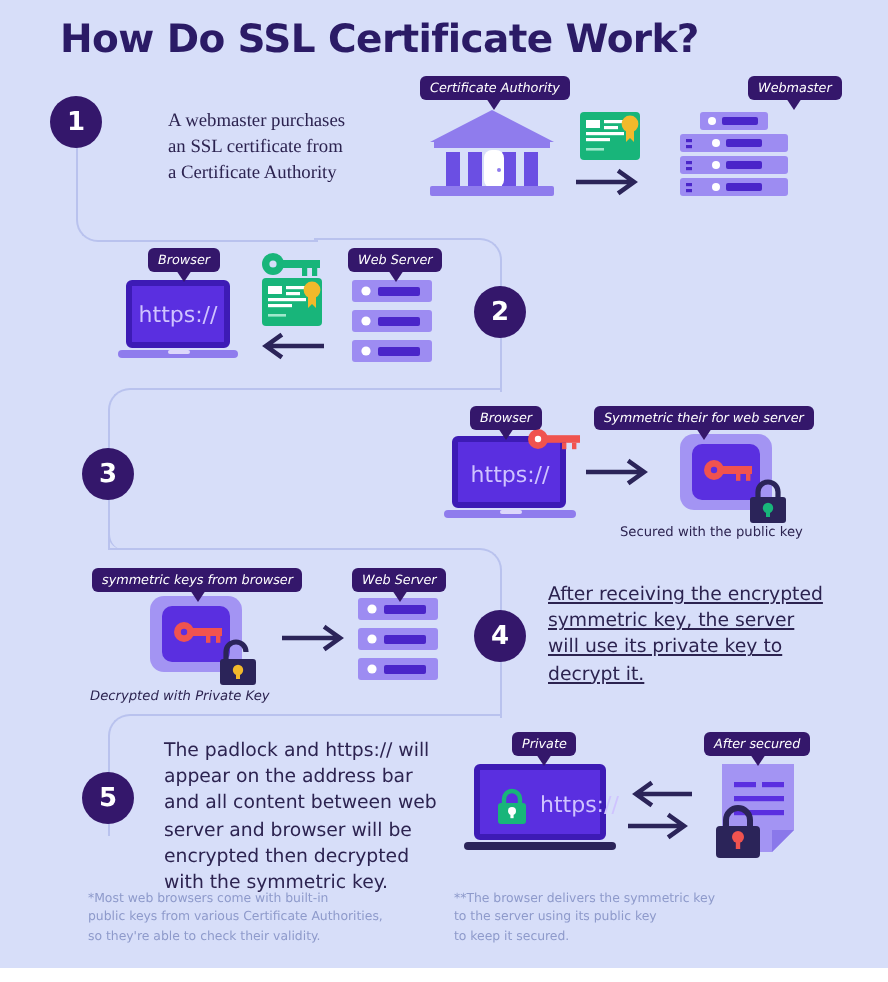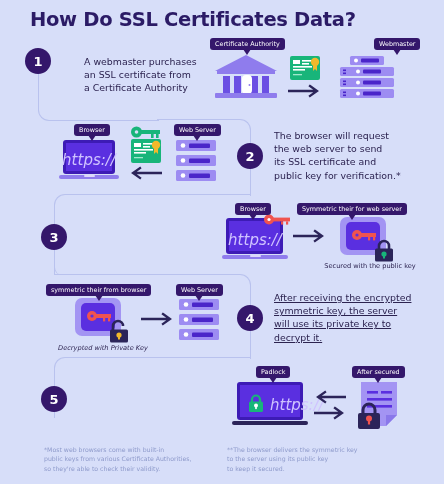--- a/index.html
+++ b/index.html
@@ -55,33 +55,34 @@
   .tag{
     background:#34176b;
     color:#ffffff;
     font-size:6.4px;
     padding:2.5px 5px 3px 5px;
     border-radius:3px;
     white-space:nowrap;
     line-height:1;
     position:absolute;
     z-index:5;
+    font-style:italic;
   }
   .tag:after{
     content:"";
     position:absolute;
     left:50%;margin-left:-4px;bottom:-5px;
     border-left:4px solid transparent;
     border-right:4px solid transparent;
     border-top:6px solid #34176b;
   }
 
   .caption{
     font-size:6.6px;color:#2c2350;
-    white-space:nowrap;text-align:center;
+    white-space:nowrap;text-align:left;
   }
   .foot{
     font-size:6.2px;line-height:9.4px;
     color:#8e9acb;white-space:pre-line;
   }
 
   
   .arrow{position:absolute;}
   .arrow svg{display:block;}
 
@@ -90,22 +91,22 @@
   .laptop .screen{
     position:absolute;left:0;top:0;
     background:#5a2fe0;
     border:3.2px solid #3d1bb5;
     border-radius:3px;
     box-sizing:border-box;
   }
   .laptop .url{
     position:absolute;
     color:#cfc3ff;
-    font-size:15px;
-    left:0;width:100%;text-align:center;font-style:italic;
+    font-size:11px;
+    left:0;width:100%;text-align:center;
   }
   .laptop .base{
     position:absolute;
     background:#8f7ced;
     border-radius:2px;
   }
   .laptop .notch{
     position:absolute;background:#ddd7fb;height:2.5px;border-radius:1px;
   }
 
@@ -114,36 +115,36 @@
   .keybox .outer{position:absolute;left:0;top:0;background:#a394f3;border-radius:7px;}
   .keybox .inner{position:absolute;background:#5a2fe0;border-radius:5px;}
 
   .pad{position:absolute;}
 </style>
 </head>
 <body>
 
 <div id="infographic">
 
-  <div class="abs" id="title">How Do SSL Certificates Data?</div>
+  <div class="abs" id="title">How Do SSL Certificate Work?</div>
 
   <div class="abs bracket" style="left:38px;top:70px;width:120px;height:50px;border-top:none;border-right:none;border-bottom-left-radius:11px;"></div>
 
   <div class="abs bracket" style="left:157px;top:119px;width:93px;height:76px;border-left:none;border-bottom:none;border-top-right-radius:11px;"></div>
   <div class="abs bracket" style="left:157px;top:194px;width:93px;height:0;border-left:none;border-right:none;border-bottom:none;"></div>
 
   <div class="abs bracket" style="left:54px;top:194px;width:196px;height:80px;border-right:none;border-bottom:none;border-top-left-radius:11px;"></div>
   <div class="abs bracket" style="left:54px;top:267px;width:196px;height:8px;border-top:none;border-right:none;border-bottom:none;border-bottom-left-radius:11px;"></div>
 
   <div class="abs bracket" style="left:54px;top:274px;width:196px;height:84px;border-left:none;border-bottom:none;border-top-right-radius:11px;"></div>
 
   <div class="abs bracket" style="left:54px;top:357px;width:196px;height:60px;border-right:none;border-bottom:none;border-top-left-radius:11px;"></div>
 
   <div class="abs step-circle" style="left:38px;top:48px;transform:translateX(-13px);">1</div>
-  <div class="abs step-text" style="left:84px;top:55px;width:135px;">A webmaster purchases
+  <div class="abs step-text" style="left:84px;top:55px;width:135px;font-family:Liberation Serif, serif;">A webmaster purchases
 an SSL certificate from
 a Certificate Authority</div>
 
   <div class="tag" style="left:210px;top:38px;">Certificate Authority</div>
 
   <div class="abs" style="left:213px;top:55px;width:66px;height:45px;">
     <svg width="66" height="45" viewBox="0 0 66 45">
       <polygon points="33,0 64,16 2,16" fill="#8f7ced"></polygon>
       <rect x="4" y="16" width="58" height="3" fill="#8f7ced"></rect>
       <rect x="10" y="21" width="7" height="17" fill="#6b4fe3"></rect>
@@ -198,24 +199,20 @@
 
       <rect x="4" y="33" width="54" height="9" rx="1.5" fill="#9d8cf2"></rect>
       <circle cx="22" cy="37.5" r="2" fill="#ffffff"></circle>
       <rect x="27" y="35.5" width="18" height="4" rx="1" fill="#4a25c9"></rect>
       <rect x="7" y="35.5" width="3" height="1.6" fill="#4a25c9"></rect>
       <rect x="7" y="38.5" width="3" height="1.6" fill="#4a25c9"></rect>
     </svg>
   </div>
 
   <div class="abs step-circle" style="left:237px;top:143px;">2</div>
-  <div class="abs step-text" style="left:274px;top:129px;width:160px;">The browser will request
-the web server to send
-its SSL certificate and
-public key for verification.*</div>
 
   <div class="tag" style="left:74px;top:124px;">Browser</div>
 
   <div class="laptop" style="left:59px;top:140px;width:60px;height:42px;">
     <div class="screen" style="left:4px;top:0;width:52px;height:34px;"></div>
     <div class="url" style="top:11px;">https://</div>
     <div class="base" style="left:0;top:35px;width:60px;height:4px;"></div>
     <div class="notch" style="left:25px;top:34.5px;width:11px;"></div>
   </div>
 
@@ -312,21 +309,21 @@
   </div>
 
   <div class="abs caption" style="left:310px;top:262px;width:120px;">Secured with the public key</div>
 
   <div class="abs step-circle" style="left:237px;top:305px;">4</div>
   <div class="abs step-text" style="left:274px;top:291px;width:165px;text-decoration:underline;">After receiving the encrypted
 symmetric key, the server
 will use its private key to
 decrypt it.</div>
 
-  <div class="tag" style="left:46px;top:284px;">symmetric their from browser</div>
+  <div class="tag" style="left:46px;top:284px;">symmetric keys from browser</div>
 
   <div class="keybox" style="left:75px;top:298px;width:56px;height:45px;">
     <div class="outer" style="width:46px;height:38px;"></div>
     <div class="inner" style="left:6px;top:5px;width:34px;height:28px;"></div>
     <svg class="abs" style="left:12px;top:12px;" width="24" height="12" viewBox="0 0 24 12">
       <circle cx="5" cy="6" r="5" fill="#f0534f"></circle>
       <circle cx="5" cy="6" r="1.6" fill="#5a2fe0"></circle>
       <rect x="8" y="4" width="16" height="4" fill="#f0534f"></rect>
       <rect x="16" y="8" width="2.2" height="3.4" fill="#f0534f"></rect>
       <rect x="21" y="8" width="2.2" height="3.4" fill="#f0534f"></rect>
@@ -357,22 +354,28 @@
       <rect x="0" y="15" width="40" height="11" rx="1.5" fill="#9d8cf2"></rect>
       <circle cx="7" cy="20.5" r="2.3" fill="#ffffff"></circle>
       <rect x="13" y="18.5" width="21" height="4.5" rx="1" fill="#4a25c9"></rect>
       <rect x="0" y="30" width="40" height="11" rx="1.5" fill="#9d8cf2"></rect>
       <circle cx="7" cy="35.5" r="2.3" fill="#ffffff"></circle>
       <rect x="13" y="33.5" width="21" height="4.5" rx="1" fill="#4a25c9"></rect>
     </svg>
   </div>
 
   <div class="abs step-circle" style="left:41px;top:386px;">5</div>
-
-  <div class="tag" style="left:256px;top:366px;">Padlock</div>
+  <div class="abs step-text" style="left:82px;top:369px;width:165px;">The padlock and https:// will
+appear on the address bar
+and all content between web
+server and browser will be
+encrypted then decrypted
+with the symmetric key.</div>
+
+  <div class="tag" style="left:256px;top:366px;">Private</div>
 
   <div class="laptop" style="left:232px;top:382px;width:76px;height:46px;">
     <div class="screen" style="left:5px;top:0;width:66px;height:38px;"></div>
     <div class="base" style="left:0;top:39px;width:76px;height:4px;background:#2b2459;"></div>
     <svg class="abs" style="left:16px;top:12px;" width="16" height="18" viewBox="0 0 16 18">
       <path d="M4 8 V5.5 a4 4 0 0 1 8 0 V8" stroke="#18b57a" stroke-width="2.2" fill="none"></path>
       <rect x="1" y="7.5" width="14" height="10.5" rx="1.5" fill="#18b57a"></rect>
       <circle cx="8" cy="11.5" r="2" fill="#ffffff"></circle>
       <rect x="7.2" y="11.5" width="1.6" height="3.6" fill="#ffffff"></rect>
     </svg>

